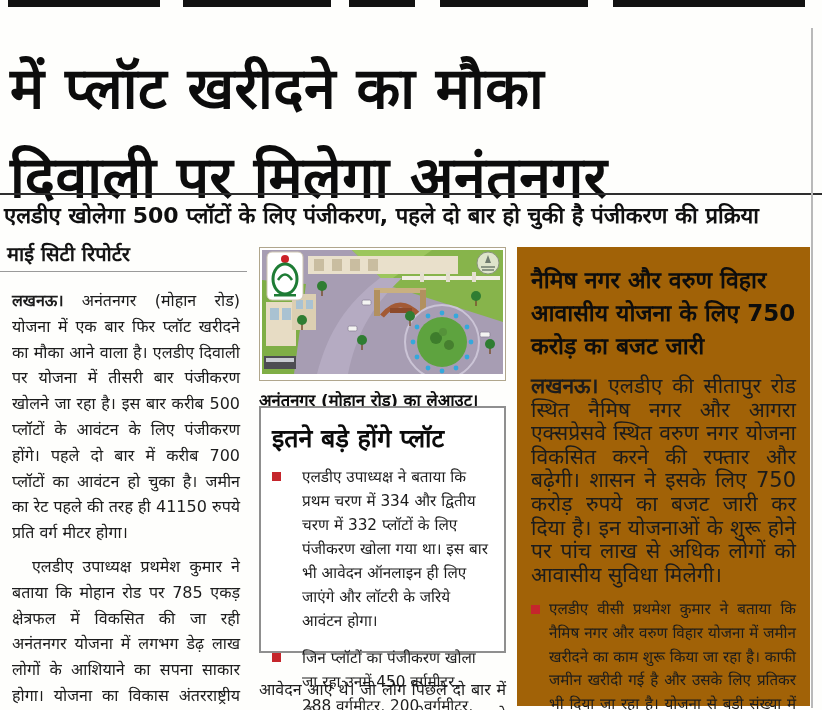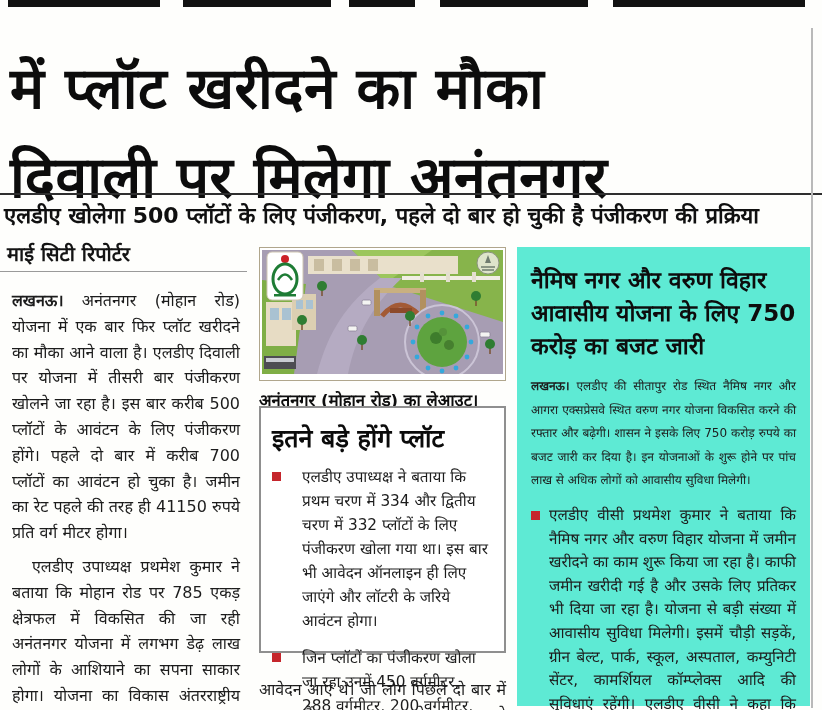--- a/index.html
+++ b/index.html
@@ -41,23 +41,23 @@
   .info-box{position:absolute;left:259px;top:406px;width:247px;height:247px;
     border:2px solid #8f8f8f;box-sizing:border-box;background:#fff;padding:12px 11px 0;}
   .box-title{margin:0 0 11px;font-size:25px;font-weight:700;color:#0b0b0b;}
   .bullet{display:flex;gap:21px;margin-bottom:13px;font-size:15.3px;line-height:24px;color:#1c1c1c;}
   .sq{flex:0 0 auto;width:9px;height:9px;margin-top:7px;background:#c5262c;}
 
   .continuation{position:absolute;left:259px;top:661px;width:247px;
     font-size:16px;line-height:25px;text-align:justify;color:#1c1c1c;}
 
   .sidebar{position:absolute;left:517px;top:247px;width:293px;height:459px;
-    background:#5eead4;box-sizing:border-box;padding:17px 14px 10px;}
+    background:#a16207;box-sizing:border-box;padding:17px 14px 10px;}
   .sb-headline{margin:0;font-size:23px;line-height:33px;font-weight:700;color:#0d0d0d;}
-  .sb-body{margin:12px 0 0;font-size:12px;line-height:23.6px;text-align:justify;color:#1c1c1c;}
+  .sb-body{margin:12px 0 0;font-size:21px;line-height:23.6px;text-align:justify;color:#1c1c1c;}
   .sb-bullet{display:flex;gap:9px;margin-top:11px;font-size:15.2px;line-height:23.6px;text-align:justify;color:#1c1c1c;}
 
   .vline{position:absolute;left:811px;top:28px;width:2px;height:680px;background:#b9b9b9;}
 </style>
 </head>
 <body>
 
 <div class="page">
 
   <div class="frag f1"></div>

